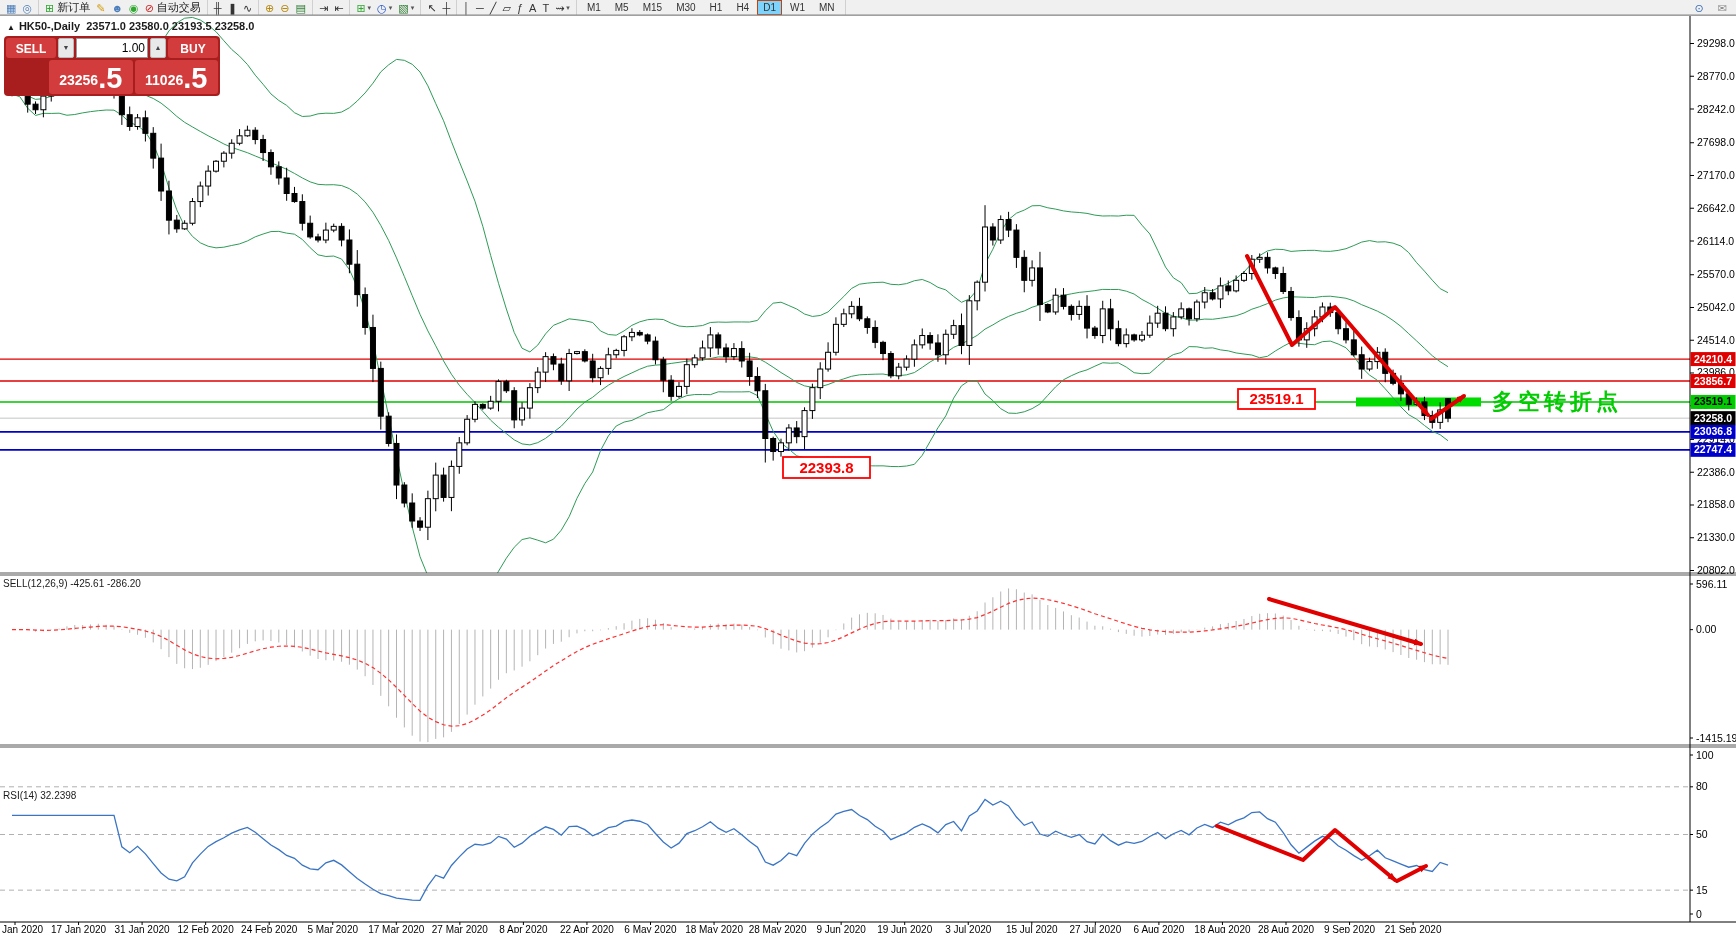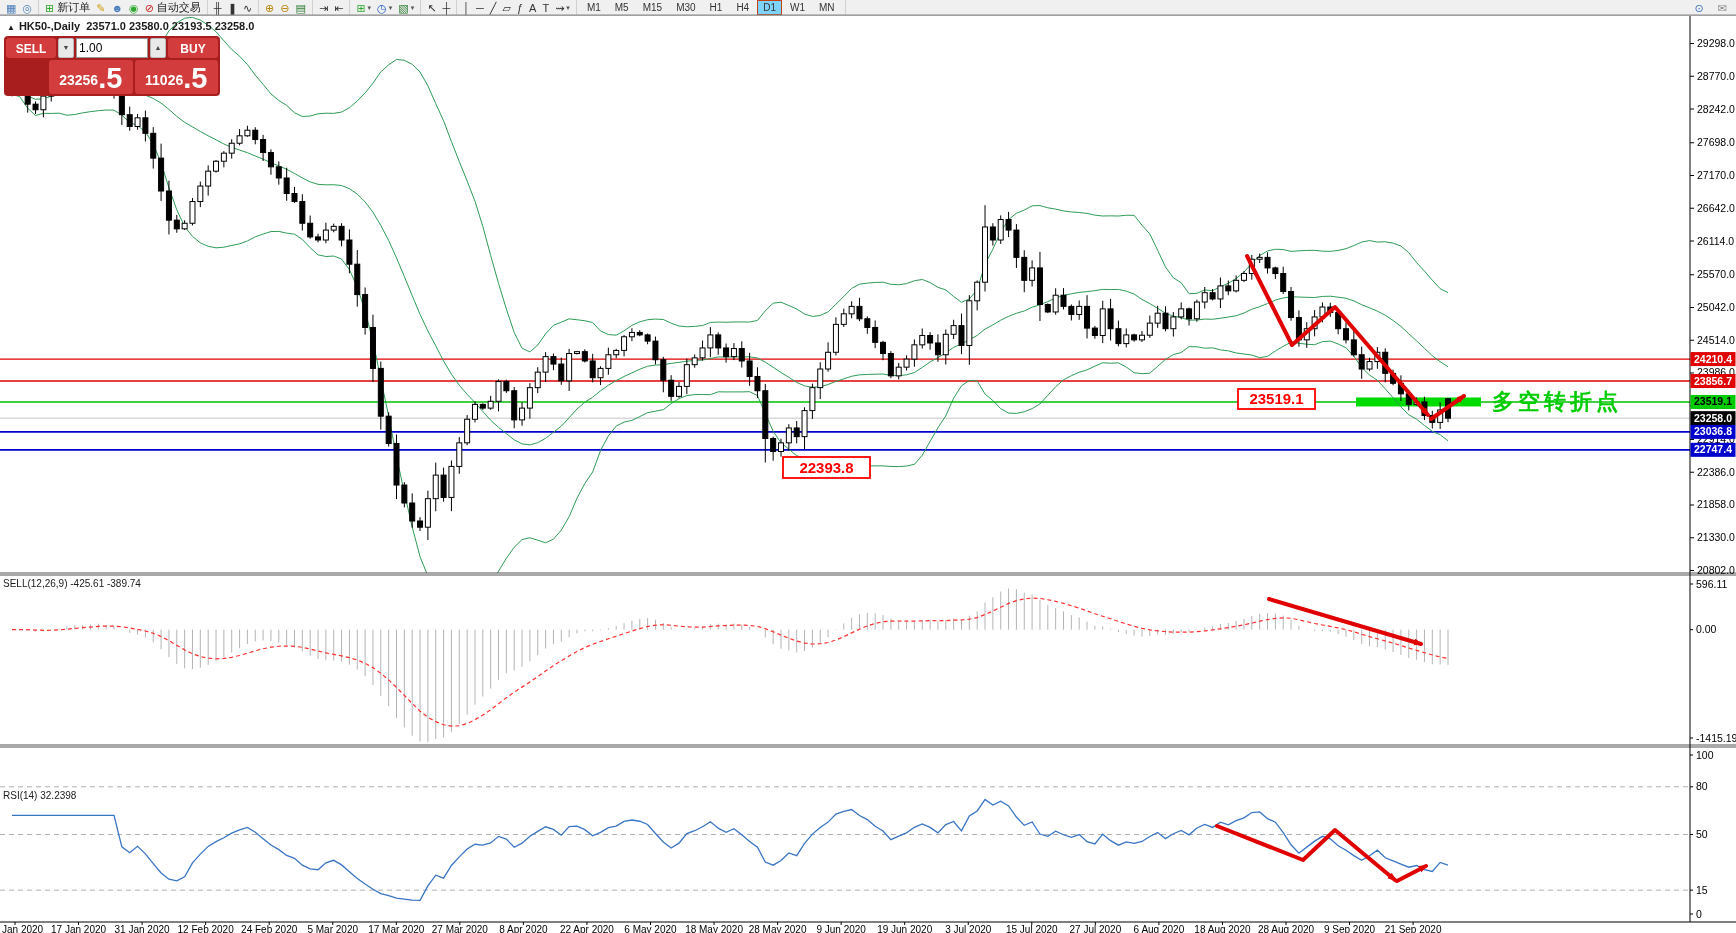--- a/index.html
+++ b/index.html
@@ -16,21 +16,21 @@
   #tb-right{margin-left:auto;display:flex;align-items:center;padding-right:6px;gap:8px;}
   #chart-header{position:absolute;left:7px;top:20px;font-size:11px;font-weight:bold;color:#1a1a1a;z-index:5;text-align:right;}
   #chart-header .tri{font-size:8px;margin-right:4px;}
   #trade-widget{position:absolute;left:4px;top:36px;width:212px;z-index:6;background:#a81e1e;
     border-radius:4px;padding:2px;}
   .tw-top{display:flex;align-items:stretch;height:20px;gap:2px;}
   .tw-btn{flex:0 0 50px;background:#d23c3c;color:#fff;border:none;border-radius:3px;
     font-size:12px;font-weight:bold;text-align:center;line-height:20px;}
   .tw-spin{flex:0 0 14px;background:#e9e9e9;border:1px solid #bbb;border-radius:2px;font-size:7px;
     color:#444;text-align:center;line-height:18px;}
-  .tw-vol{flex:1;border:1px solid #999;background:#fff;text-align:left;font-size:12px;width:60px;}
+  .tw-vol{flex:1;border:1px solid #999;background:#fff;text-align:right;font-size:12px;width:60px;}
   .tw-prices{display:flex;gap:2px;margin-top:2px;padding-left:43px;}
   .px-box{flex:1;background:#d23c3c;color:#fff;border-radius:3px;height:33px;display:flex;
     align-items:flex-end;justify-content:center;padding-bottom:1px;}
   .px-sm{font-size:14px;font-weight:bold;line-height:26px;}
   .px-big{font-size:29px;font-weight:bold;line-height:29px;}
   #macd-label,#rsi-label{position:absolute;left:3px;font-size:10px;color:#1a1a1a;z-index:4;}
   #macd-label{top:578px;}
   #rsi-label{top:750px;margin-top:40px;}
   svg text{font-family:"Liberation Sans","DejaVu Sans",sans-serif;}
 </style>
@@ -183,21 +183,21 @@
         <span class="px-big">.5</span>
     </div>
     <div class="px-box">
       <span class="px-sm">11026</span>
         <span class="px-big">.5</span>
     </div>
   </div>
 </div>
 
 <div id="macd-label">
-  <span>SELL(12,26,9)</span>&nbsp;<span>-425.61 -389.74</span>
+  <span>SELL(12,26,9)</span>&nbsp;<span>-425.61 -286.20</span>
 </div>
 <div id="rsi-label">
   <span>RSI(14)</span>&nbsp;<span>32.2398</span>
 </div>
 
 <svg id="cv" width="1736" height="933" style="position:absolute;left:0;top:0;">
     <defs>
       <clipPath id="cpM">
         <rect x="0" y="16" width="1690" height="557"></rect>
       </clipPath>

